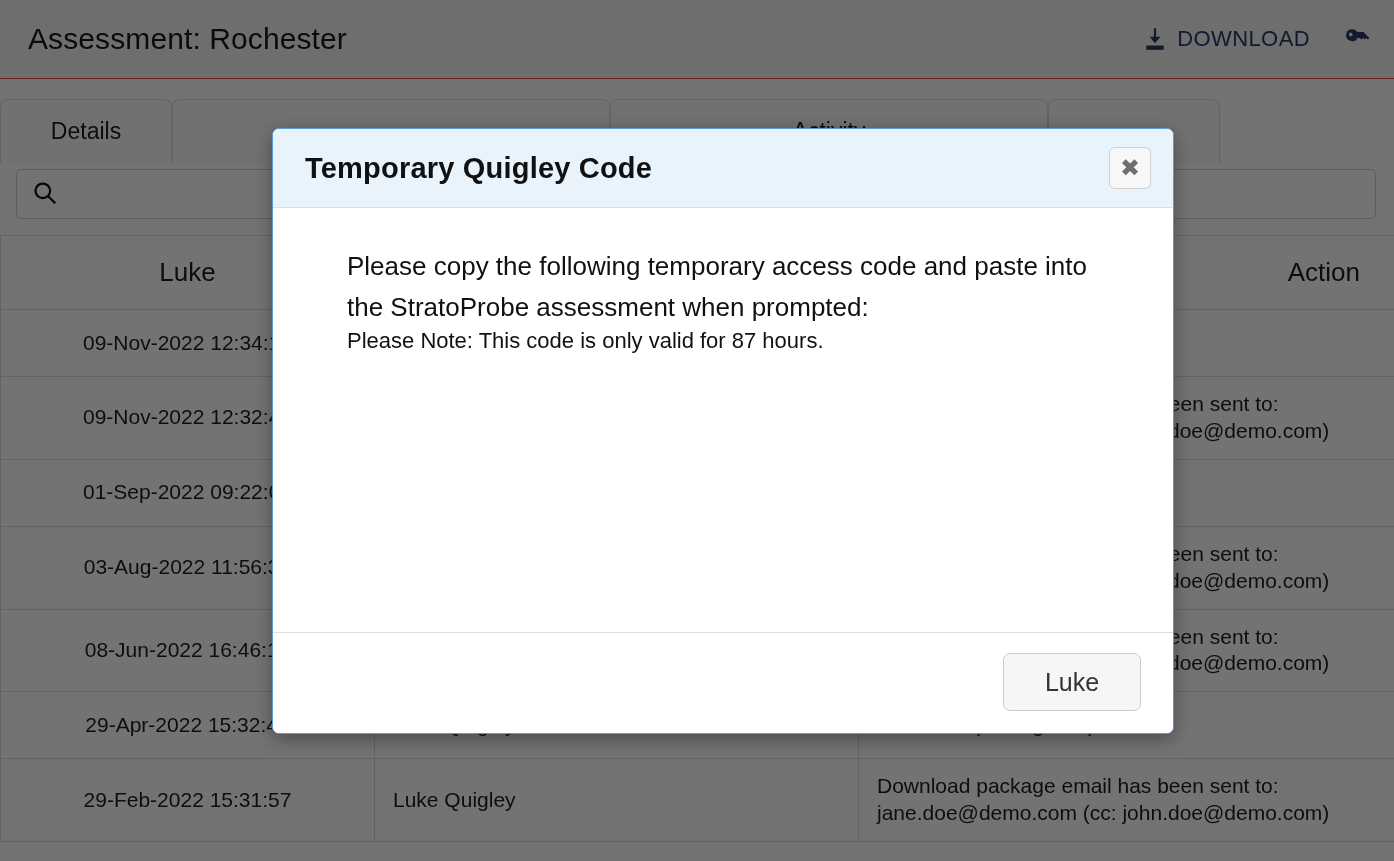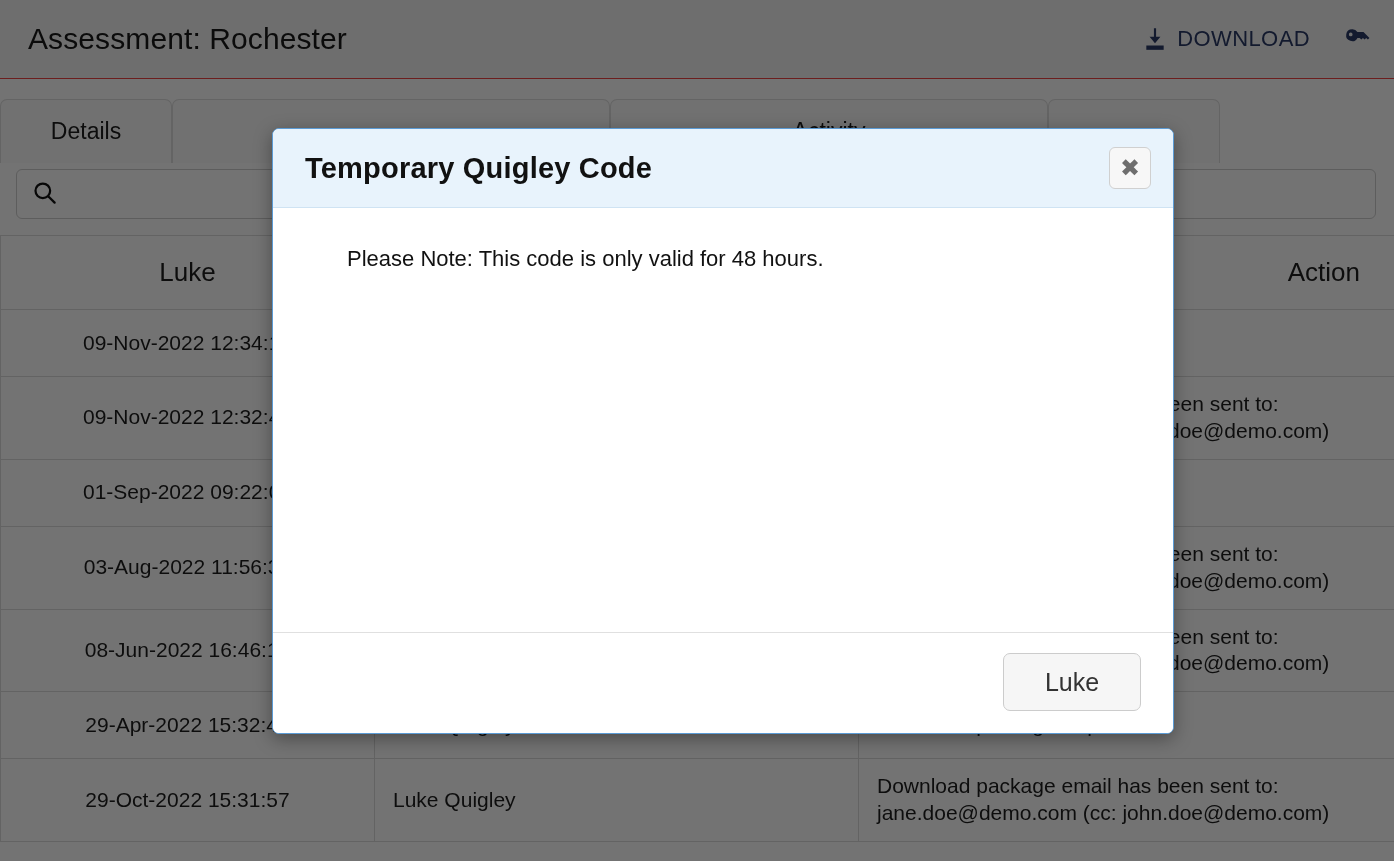--- a/index.html
+++ b/index.html
@@ -341,39 +341,40 @@
             <td>08-Jun-2022 16:46:12</td>
             <td>Luke Quigley</td>
             <td>Download package email has been sent to: jane.doe@demo.com (cc: john.doe@demo.com)</td>
           </tr>
           <tr>
             <td>29-Apr-2022 15:32:40</td>
             <td>Luke Quigley</td>
             <td>Download package requested</td>
           </tr>
           <tr>
-            <td>29-Oct-2022 15:31:57</td>
+            <td>29-Feb-2022 15:31:57</td>
             <td>Luke Quigley</td>
             <td>Download package email has been sent to: jane.doe@demo.com (cc: john.doe@demo.com)</td>
           </tr>
         </tbody>
     </table>
   </div>
 
   <div class="dim-layer"></div>
 
   <div class="modal">
 
     <div class="modal-header">
       <div class="modal-title">Temporary Quigley Code</div>
       <button class="modal-close">✖</button>
     </div>
 
     <div class="modal-body">
-      <p class="modal-note">Please Note: This code is only valid for 48 hours.</p>
+      <p class="modal-text">Please copy the following temporary access code and paste into the StratoProbe assessment when prompted:</p>
+      <p class="modal-note">Please Note: This code is only valid for 87 hours.</p>
     </div>
 
     <div class="modal-footer">
       <button class="btn-close">Luke</button>
     </div>
 
   </div>
 
 </div>
 

